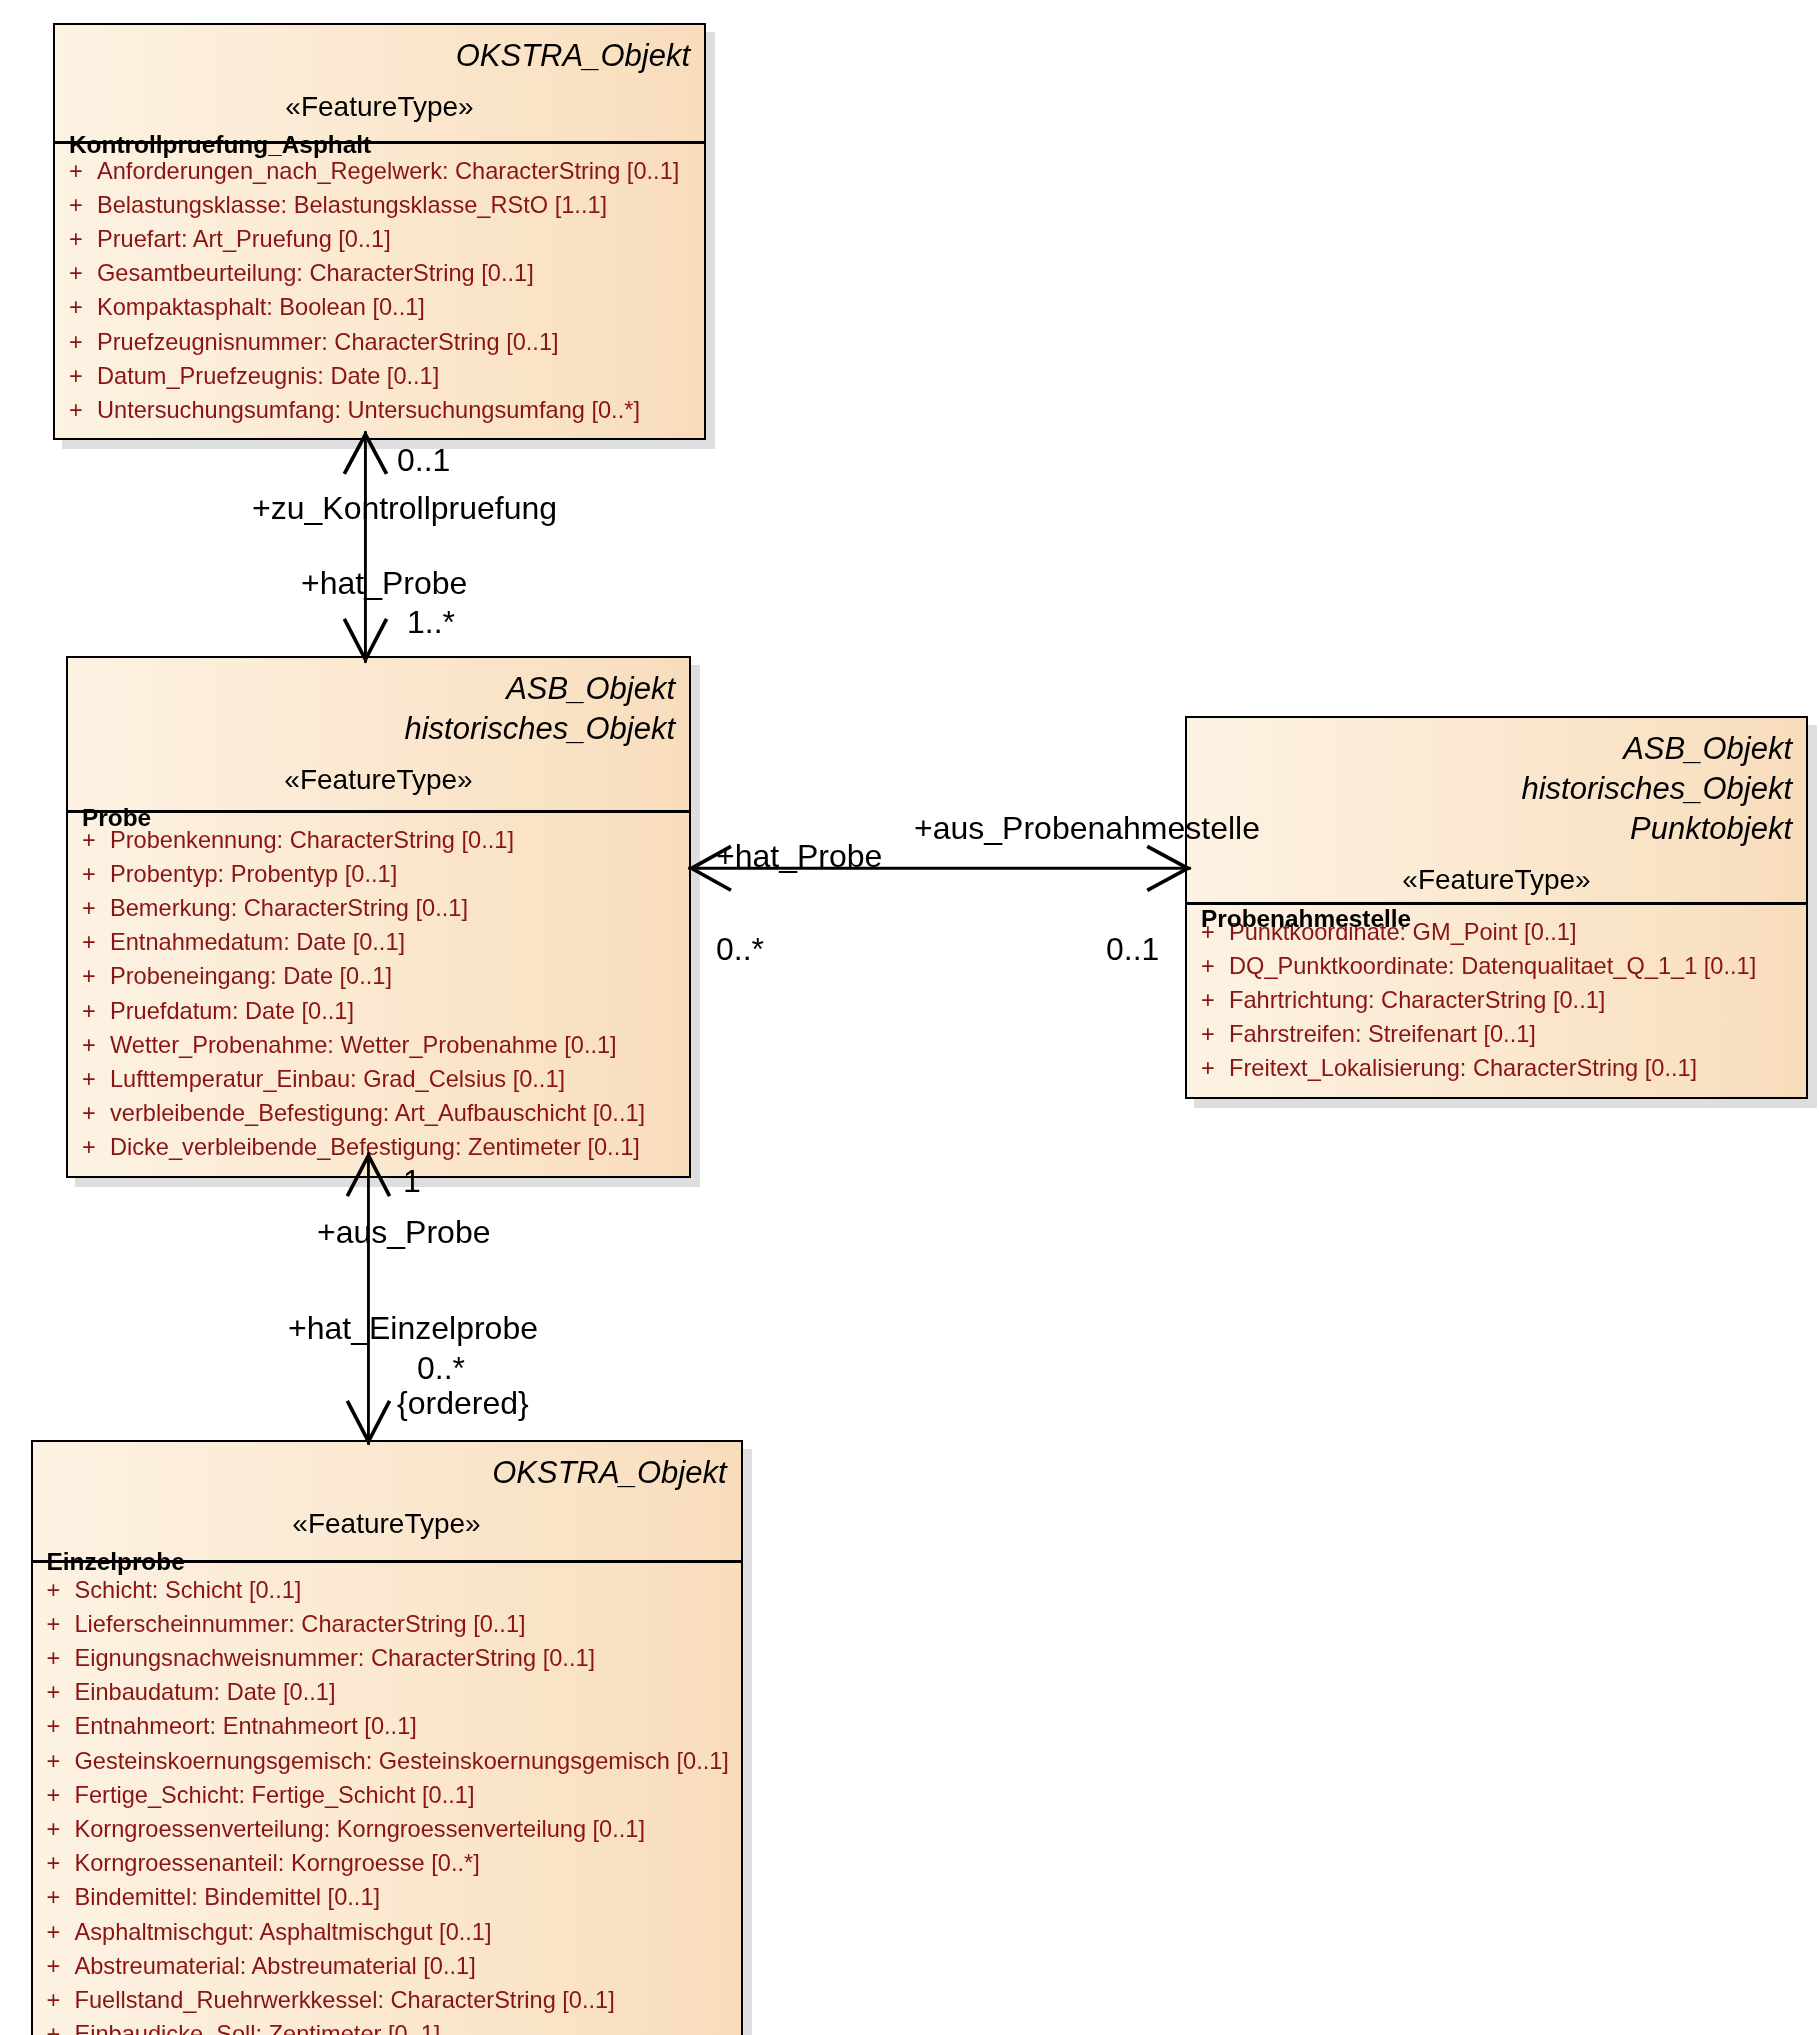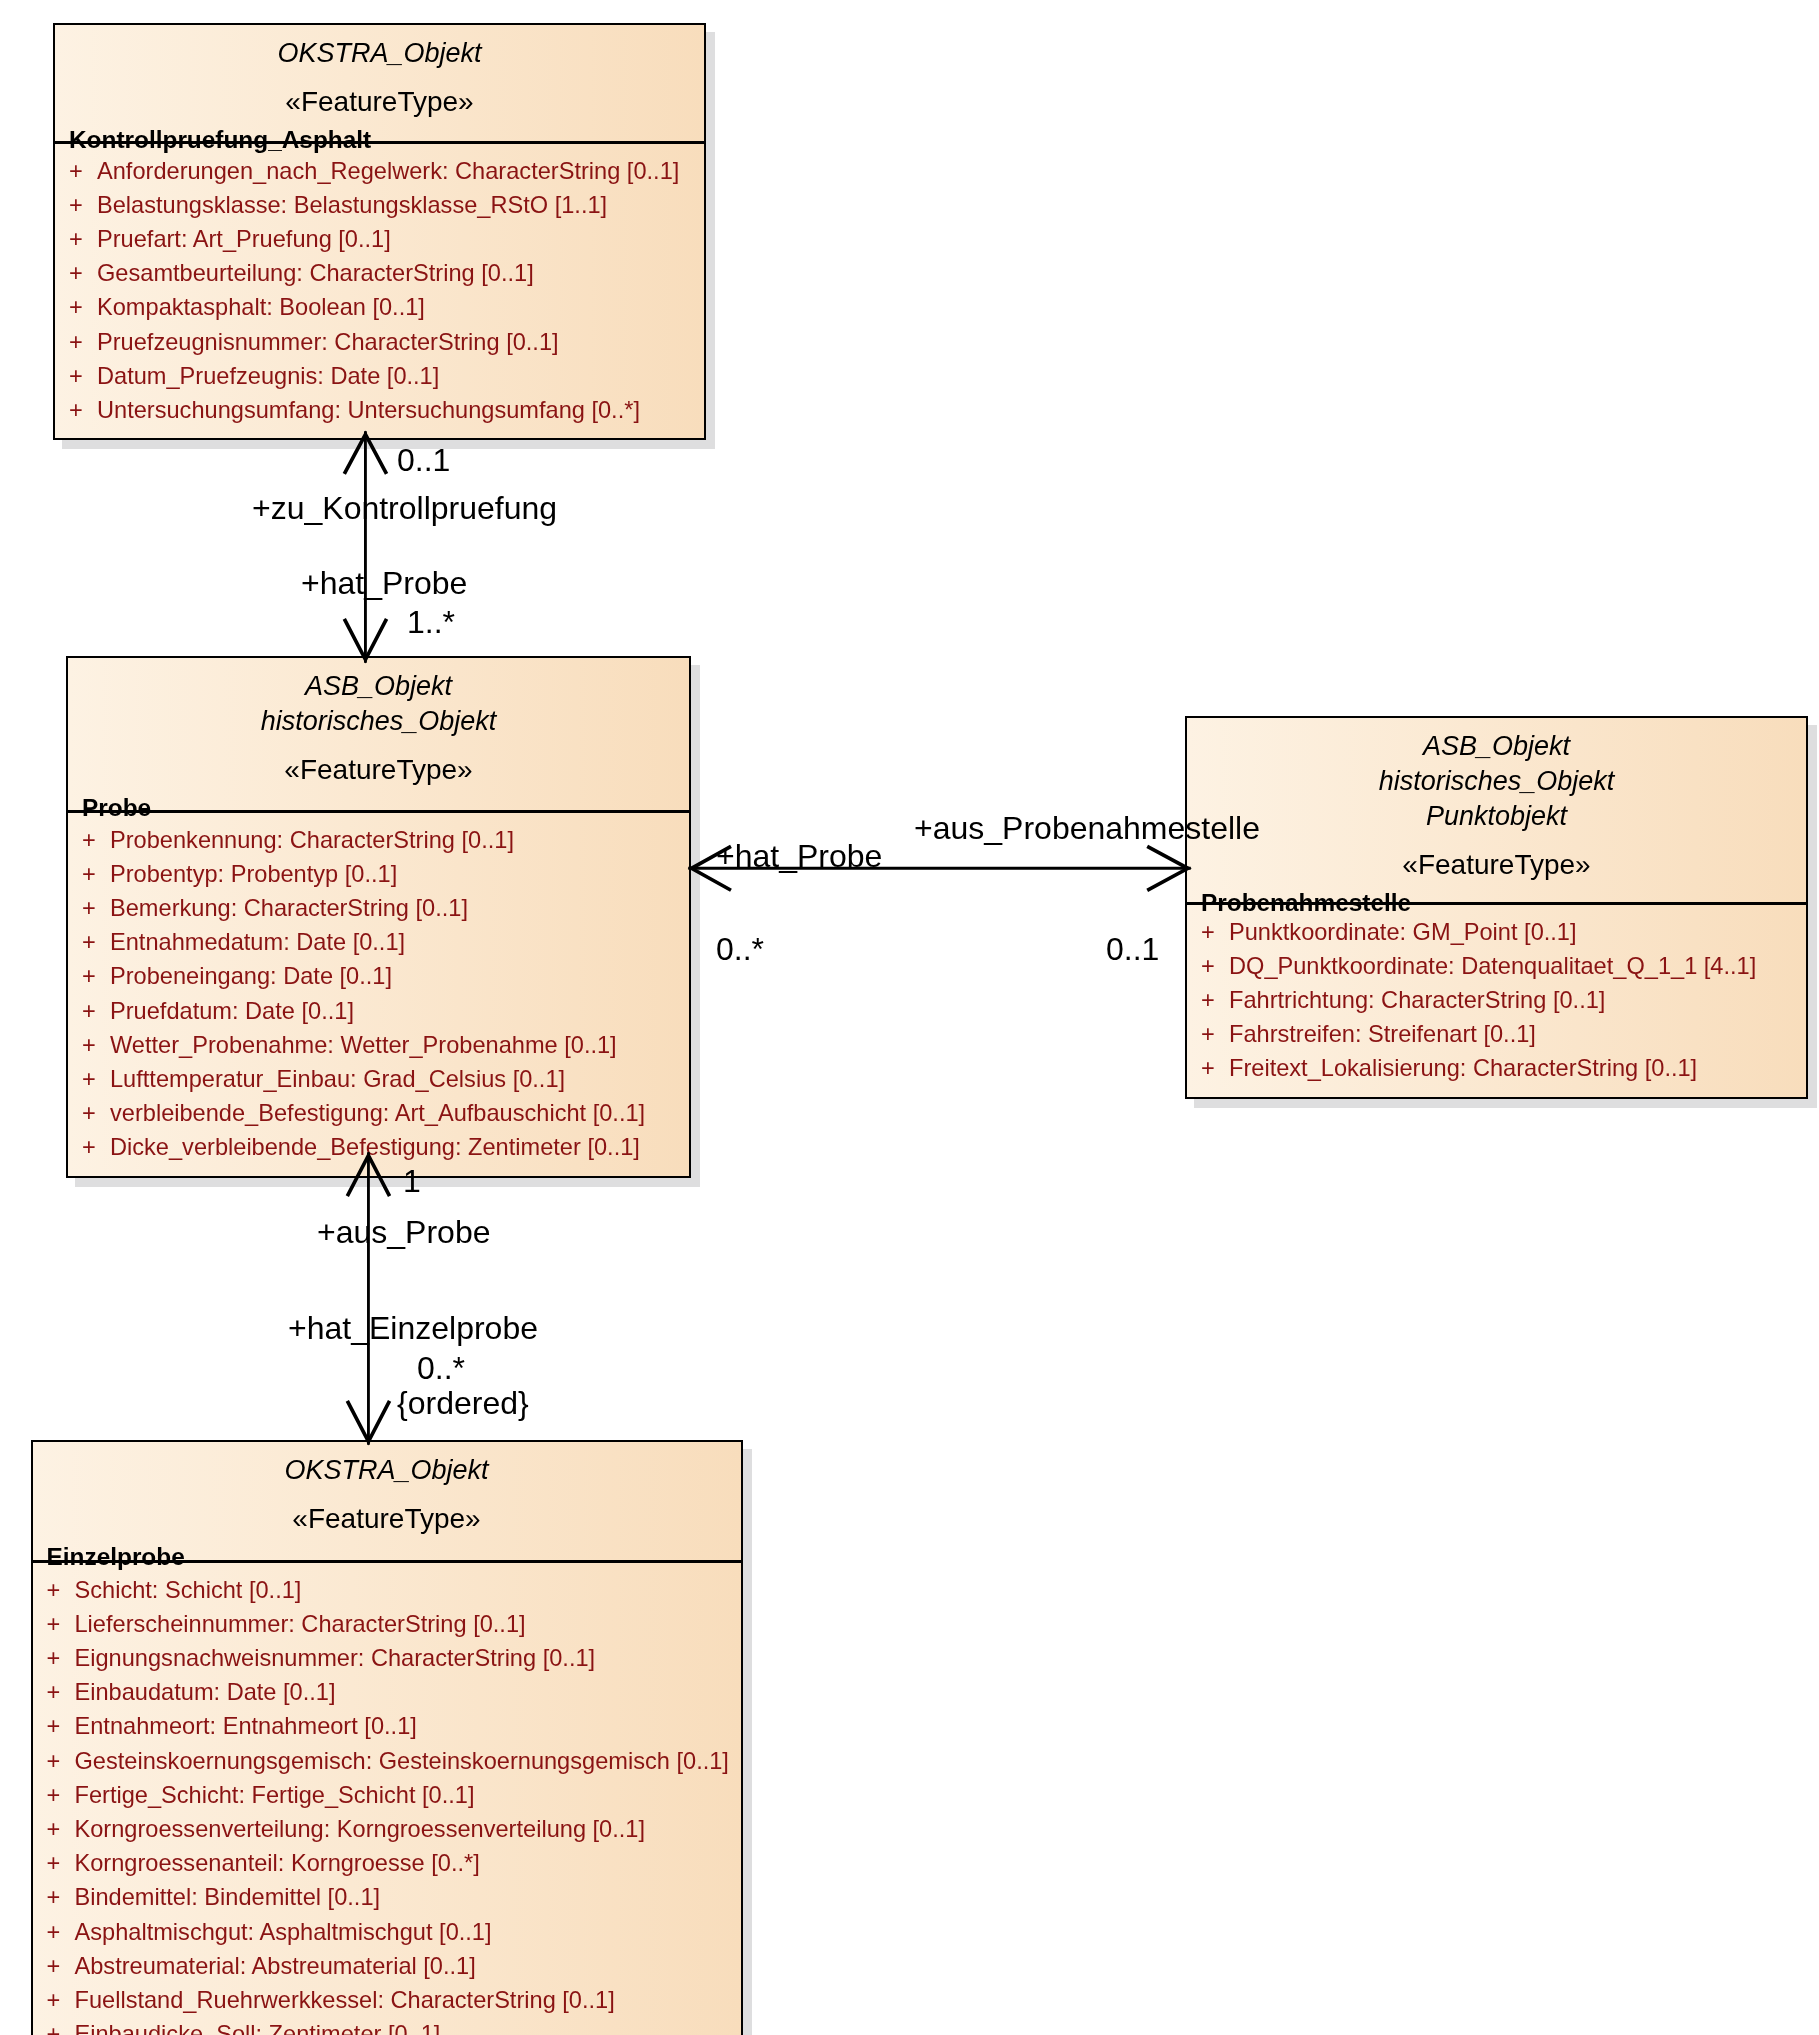--- a/index.html
+++ b/index.html
@@ -8,21 +8,21 @@
        -webkit-font-smoothing:antialiased;}
   #stage{position:relative;width:1820px;height:2088px;overflow:hidden;}
 
   
   .uml-class{position:absolute;box-sizing:border-box;
              border:2.8px solid #000000;
              background:linear-gradient(to right,#fdf2e3 0%,#fbe9d2 45%,#f8ddbc 100%);
              box-shadow:9px 9px 0 0 #dededf;}
   .cls-header{position:relative;box-sizing:border-box;padding:10.6px 14px 12.2px 14px;}
   .meta-tags{text-align:right;line-height:1.30;}
-  .meta-tag{display:block;font-style:italic;font-size:27px;color:#000000;white-space:nowrap;text-align:center;}
+  .meta-tag{display:block;font-style:italic;font-size:31px;color:#000000;white-space:nowrap;}
   .stereo{text-align:center;font-size:28px;color:#000000;margin-top:14px;line-height:1.2;}
   .clsname{font-size:24.4px;font-weight:bold;color:#000000;
            margin-top:6.5px;line-height:1.2;}
   .cls-divider{height:2.8px;background:#000000;width:100%;}
   .cls-attrs{box-sizing:border-box;padding:10.6px 0 10.6px 0;}
   .attr-row{display:flex;align-items:baseline;color:#8a1313;font-size:23.6px;
             line-height:1.0;padding:5.3px 0 5.3px 0;white-space:nowrap;}
   .attr-vis{width:42px;flex:0 0 42px;text-align:center;color:#8a1313;}
   .attr-text{color:#8a1313;}
   .edge-label{position:absolute;font-size:32px;color:#000000;white-space:nowrap;line-height:1.0;}
@@ -143,21 +143,21 @@
       <div class="clsname">Probenahmestelle</div>
     </div>
     <div class="cls-divider"></div>
     <div class="cls-attrs">
       <div class="attr-row">
         <span class="attr-vis">+</span>
         <span class="attr-text">Punktkoordinate: GM_Point [0..1]</span>
       </div>
       <div class="attr-row">
         <span class="attr-vis">+</span>
-        <span class="attr-text">DQ_Punktkoordinate: Datenqualitaet_Q_1_1 [4..1]</span>
+        <span class="attr-text">DQ_Punktkoordinate: Datenqualitaet_Q_1_1 [0..1]</span>
       </div>
       <div class="attr-row">
         <span class="attr-vis">+</span>
         <span class="attr-text">Fahrtrichtung: CharacterString [0..1]</span>
       </div>
       <div class="attr-row">
         <span class="attr-vis">+</span>
         <span class="attr-text">Fahrstreifen: Streifenart [0..1]</span>
       </div>
       <div class="attr-row">

